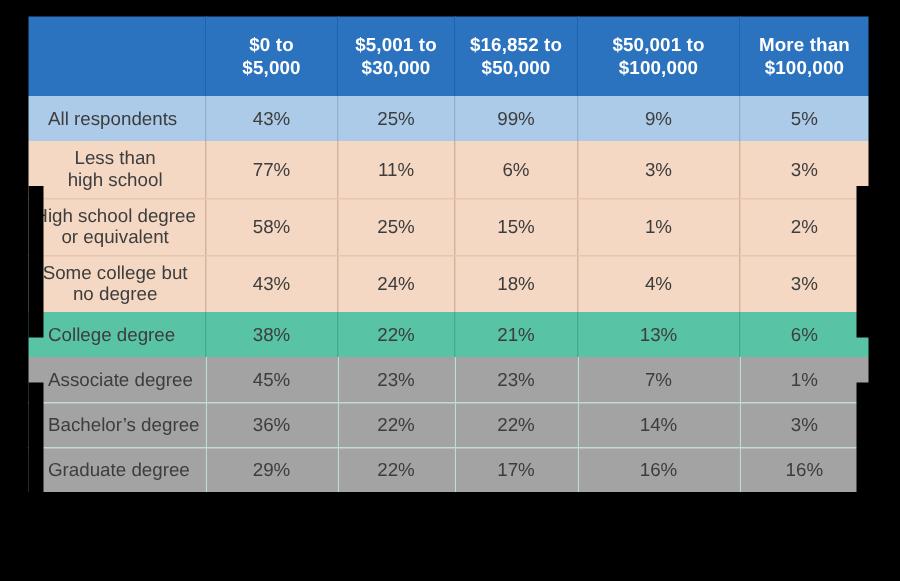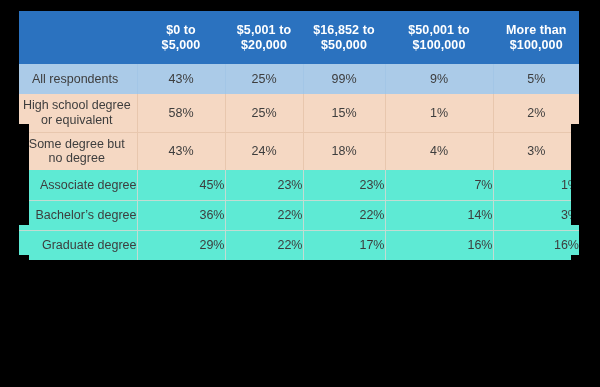--- a/index.html
+++ b/index.html
@@ -88,24 +88,23 @@
   }
   tr.sub-orange td:last-child { border-right: none; }
   tr.sub-orange.last td { border-bottom: none; }
   tr.sub-orange.two-line { height: 38px; }
 
   
   tr.band-college td { background: #58c3a5; }
 
   
   tr.sub-green td {
-    background: #5eead4;
+    background: #a3a3a3;
     border-bottom: 1px solid #c2dcd2;
     border-right: 1px solid #c2dcd2;
-    text-align: right;
   }
   tr.sub-green td:last-child { border-right: none; }
   tr.sub-green.last td { border-bottom: none; margin-top: 33px; }
 
   
   tr.header-row th { border-right: 1px solid #2b72bf; }
   tr.header-row th:last-child { border-right: none; }
 
   
   tr.band-allresp td { border-right: 1px solid #a3c6e6; }
@@ -156,21 +155,21 @@
       <tr class="header-row">
         <th class="label-head"></th>
 
         <th>
           <span>$0 to</span><br>
           <span>$5,000</span>
         </th>
 
         <th>
           <span>$5,001 to</span><br>
-          <span>$20,000</span>
+          <span>$30,000</span>
         </th>
 
         <th>
           <span>$16,852 to</span><br>
           <span>$50,000</span>
         </th>
 
         <th>
           <span>$50,001 to</span><br>
           <span>$100,000</span>
@@ -190,45 +189,66 @@
           <span>All respondents</span>
         </td>
         <td>43%</td>
         <td>25%</td>
         <td>99%</td>
         <td>9%</td>
         <td>5%</td>
       </tr>
 
 
+      <tr class="data-row sub-orange two-line">
+        <td class="row-label indent">
+          <span>Less than</span><br>
+          <span>high school</span>
+        </td>
+        <td>77%</td>
+        <td>11%</td>
+        <td>6%</td>
+        <td>3%</td>
+        <td>3%</td>
+      </tr>
 
       <tr class="data-row sub-orange two-line">
         <td class="row-label indent">
           <span>High school degree</span><br>
           <span>or equivalent</span>
         </td>
         <td>58%</td>
         <td>25%</td>
         <td>15%</td>
         <td>1%</td>
         <td>2%</td>
       </tr>
 
       <tr class="data-row sub-orange two-line last">
         <td class="row-label indent">
-          <span>Some degree but</span><br>
+          <span>Some college but</span><br>
           <span>no degree</span>
         </td>
         <td>43%</td>
         <td>24%</td>
         <td>18%</td>
         <td>4%</td>
         <td>3%</td>
       </tr>
 
+      <tr class="data-row band-college">
+        <td class="row-label">
+          <span>College degree</span>
+        </td>
+        <td>38%</td>
+        <td>22%</td>
+        <td>21%</td>
+        <td>13%</td>
+        <td>6%</td>
+      </tr>
 
       <tr class="data-row sub-green">
         <td class="row-label">
           <span>Associate degree</span>
         </td>
         <td>45%</td>
         <td>23%</td>
         <td>23%</td>
         <td>7%</td>
         <td>1%</td>

